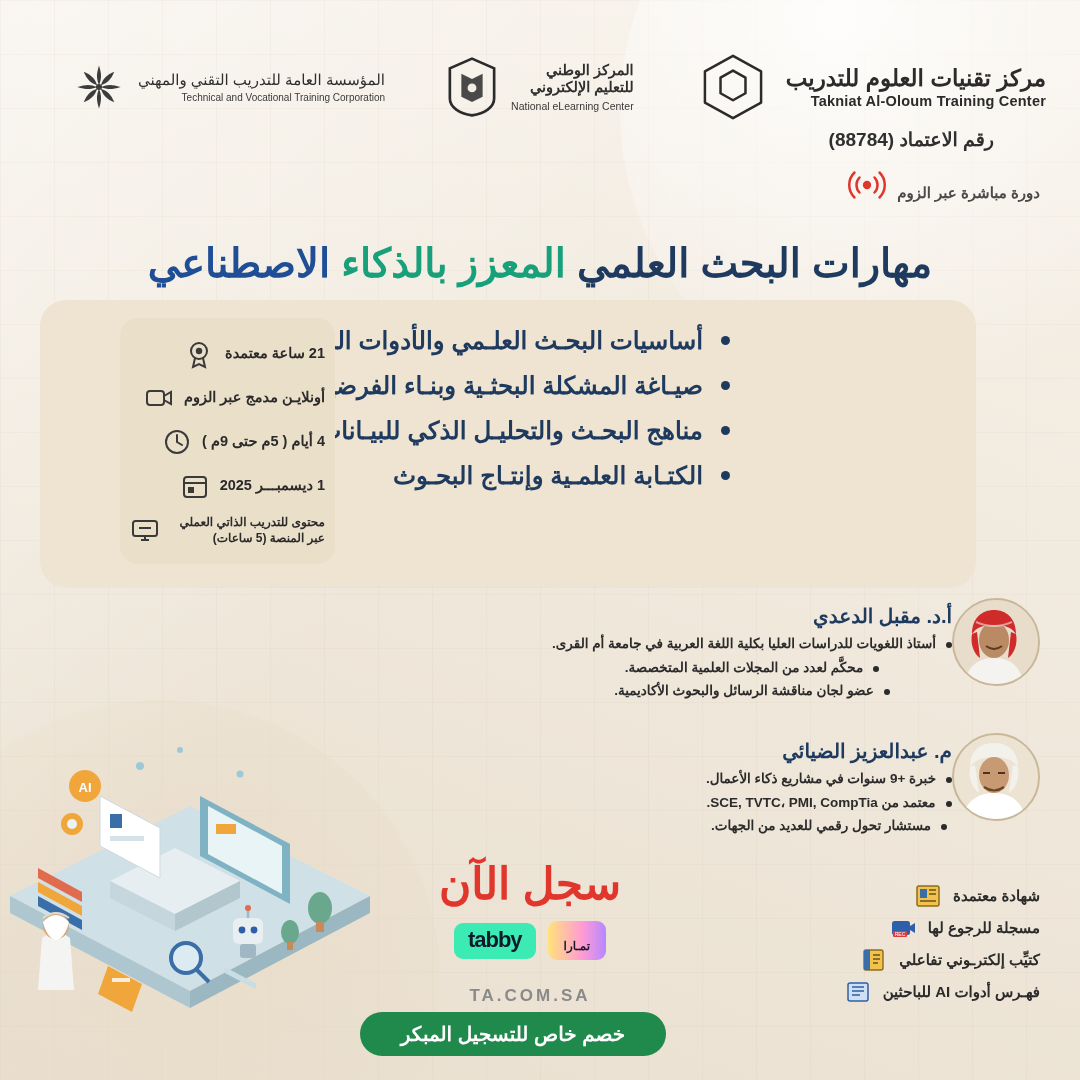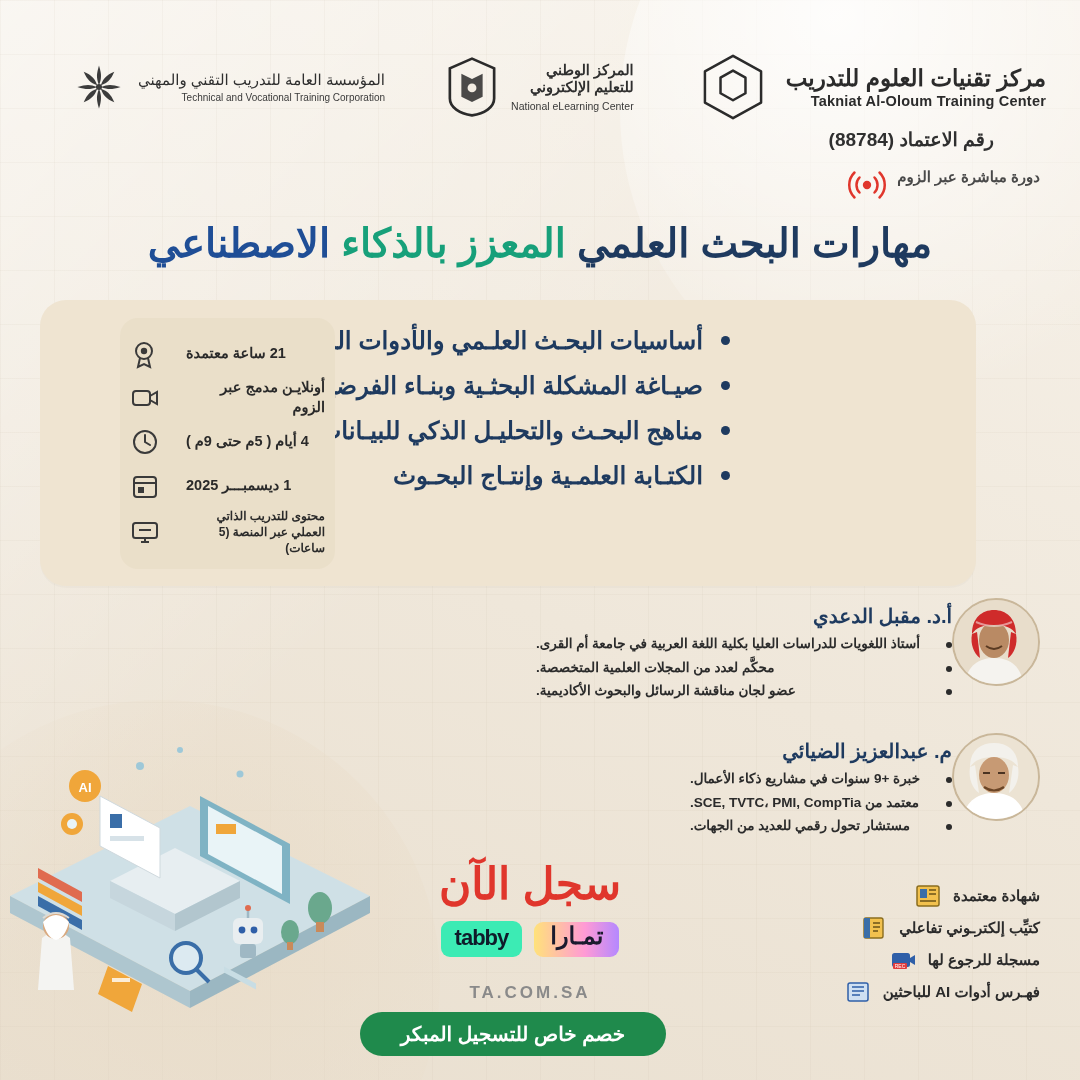--- a/index.html
+++ b/index.html
@@ -65,27 +65,27 @@
   .tvtc-text .ar { font-size:15px; color:#2f2f2f; }
   .tvtc-text .en { font-size:10px; color:#3a3a3a; margin-top:2px; }
   .tvtc-mark { width:54px; height:54px; }
   .accred {
     position:absolute; top:128px; right:86px;
     font-size:19px; font-weight:bold; color:#2f2f2f; direction:rtl;
   }
   
   .live {
     position:absolute; top:168px; right:40px;
-    display:flex; align-items:flex-start; gap:10px; direction:rtl;
+    display:flex; align-items:flex-end; gap:10px; direction:rtl;
   }
   .live-label { font-size:15px; color:#4a4a4a; font-weight:bold; }
   .live-icon { width:40px; height:34px; }
   
   .title {
-    position:absolute; top:218px; right:40px; left:40px;
+    position:absolute; top:238px; right:40px; left:40px;
     text-align:center; direction:rtl;
     font-size:40px; font-weight:bold; line-height:1.25;
     color:#1e3a5f;
   }
   .title .accent { color:#17a07a; }
   .title .blue2 { color:#1f4e96; }
   
   .card {
     position:absolute; top:300px; right:104px; left:40px; height:286px;
     background:#efe4d1;
@@ -108,22 +108,22 @@
     letter-spacing:.5px; white-space:nowrap;
   }
   
   .info {
     position:absolute; top:318px; right:745px; width:215px;
     background:#eadfc9; border-radius:18px;
     padding:14px 10px 12px 10px;
     direction:rtl;
   }
   .info-row {
-    display:flex; align-items:center; gap:26px;
-    min-height:44px; justify-content:flex-end;
+    display:flex; align-items:center; gap:10px;
+    min-height:44px; justify-content:flex-start;
   }
   .info-row .ico { width:30px; height:30px; flex:0 0 auto; }
   .info-row .lbl {
     font-size:14.5px; color:#2a2a2a; font-weight:bold; line-height:1.35;
     text-align:right; letter-spacing:.2px;
   }
   .info-row .lbl.small { font-size:12px; font-weight:bold; }
   
   .speaker {
     position:absolute; direction:rtl;
@@ -133,22 +133,22 @@
   .sp-avatar {
     width:88px; height:88px; border-radius:50%;
     border:2px solid #c9b79a; overflow:hidden; flex:0 0 auto;
     background:#dfd3c0; position:relative;
   }
   .sp-name {
     font-size:20px; font-weight:bold; color:#1e3a5f; margin-top:6px;
   }
   .sp-bullets { margin-top:4px; }
   .sp-bullets li {
-    list-style:none; display:flex; align-items:flex-start; gap:26px;
-    justify-content:space-between; font-size:13.5px; color:#2b2b2b;
+    list-style:none; display:flex; align-items:flex-start; gap:10px;
+    justify-content:center; font-size:13.5px; color:#2b2b2b;
     font-weight:bold; line-height:1.75; direction:rtl;
   }
   .sp-bullets li .bdot {
     width:6px; height:6px; border-radius:50%; background:#2b2b2b;
     margin-top:10px; flex:0 0 auto;
   }
   .sp-row { display:flex; justify-content:flex-start; }
   .sp-textcol { text-align:right; }
   
   .features {
@@ -168,22 +168,22 @@
   }
   .pay-row {
     display:flex; align-items:center; justify-content:center; gap:12px; margin-top:12px;
   }
   .tabby {
     background:#3cebb4; color:#0f1b2a; font-weight:bold; font-size:22px;
     border-radius:9px; padding:4px 14px 6px; letter-spacing:-1px;
   }
   .tamara {
     background: linear-gradient(90deg,#ffe27a 0%, #ff9ad5 60%, #b488ff 100%);
-    color:#1b1b2e; font-weight:bold; font-size:24px;
-    border-radius:9px; padding:0 16px 7px;
+    color:#1b1b2e; font-weight:bold; font-size:12px;
+    border-radius:9px; padding:18px 16px 7px;
   }
   .site {
     margin-top:26px; font-size:17px; color:#8a8a8a; letter-spacing:3px; font-weight:bold;
     direction:ltr;
   }
   .cta-btn {
     position:absolute; bottom:24px; right:414px; width:306px; height:44px;
     background:#1f8a4c; color:#fff; border:none; border-radius:22px;
     font-size:20px; font-weight:bold; font-family:"Liberation Sans", sans-serif;
     direction:rtl; cursor:pointer;
@@ -416,34 +416,34 @@
 <div class="features">
   <div class="feature">
     <span class="ft">شهادة معتمدة</span>
     <svg class="fi" viewBox="0 0 26 26">
       <rect x="2" y="3" width="22" height="20" rx="2" fill="#f2c14e" stroke="#8a6d1f" stroke-width="1.5"></rect>
       <rect x="5" y="6" width="7" height="9" fill="#3a6ea8"></rect>
       <path d="M14 7 h7 M14 11 h7 M5 18 h16" stroke="#6b5318" stroke-width="1.6"></path>
     </svg>
   </div>
   <div class="feature">
-    <span class="ft">كتيِّب إلكترـوني تفاعلي</span>
-    <svg class="fi" viewBox="0 0 26 26">
-      <rect x="3" y="3" width="19" height="20" rx="2" fill="#f2c14e" stroke="#8a6d1f" stroke-width="1.4"></rect>
-      <rect x="3" y="3" width="6" height="20" fill="#3a6ea8"></rect>
-      <path d="M12 8 h7 M12 12 h7 M12 16 h5" stroke="#6b5318" stroke-width="1.6"></path>
-    </svg>
-  </div>
-  <div class="feature">
     <span class="ft">مسجلة للرجوع لها</span>
     <svg class="fi" viewBox="0 0 26 26">
       <rect x="2" y="6" width="18" height="14" rx="2.5" fill="#2f5fa8"></rect>
       <path d="M20 11 l5-3 v10 l-5-3z" fill="#2f5fa8"></path>
       <rect x="3" y="16" width="14" height="6" rx="1" fill="#e03b3b"></rect>
       <text x="10" y="21" font-size="5" fill="#fff" text-anchor="middle" font-family="Liberation Sans">REC</text>
+    </svg>
+  </div>
+  <div class="feature">
+    <span class="ft">كتيِّب إلكترـوني تفاعلي</span>
+    <svg class="fi" viewBox="0 0 26 26">
+      <rect x="3" y="3" width="19" height="20" rx="2" fill="#f2c14e" stroke="#8a6d1f" stroke-width="1.4"></rect>
+      <rect x="3" y="3" width="6" height="20" fill="#3a6ea8"></rect>
+      <path d="M12 8 h7 M12 12 h7 M12 16 h5" stroke="#6b5318" stroke-width="1.6"></path>
     </svg>
   </div>
   <div class="feature">
     <span class="ft">فهـرس أدوات AI للباحثين</span>
     <svg class="fi" viewBox="0 0 26 26">
       <rect x="3" y="4" width="20" height="18" rx="2" fill="#cfe0f2" stroke="#2f5fa8" stroke-width="1.5"></rect>
       <path d="M7 8 h12 M7 12 h12 M7 16 h8" stroke="#2f5fa8" stroke-width="1.6"></path>
     </svg>
   </div>
 </div>

